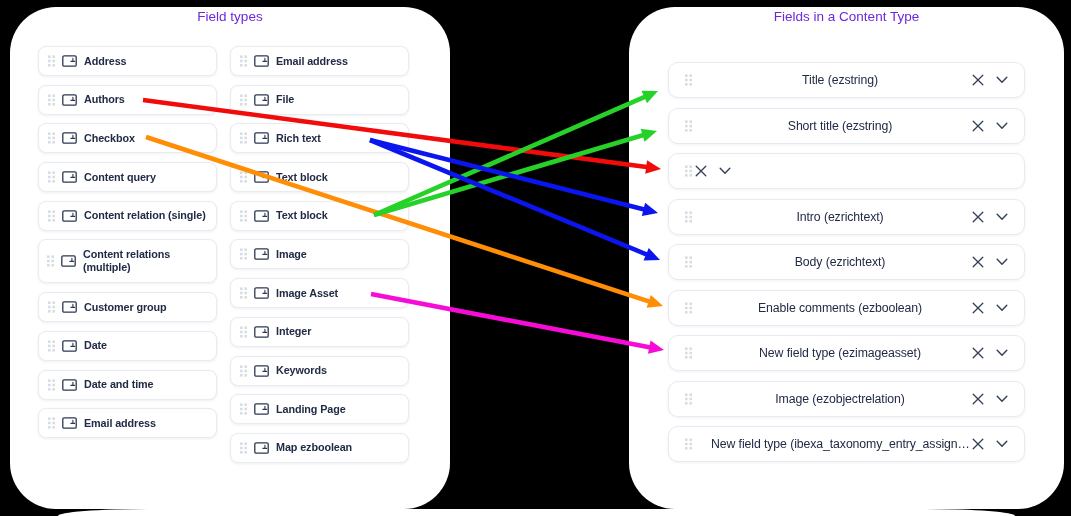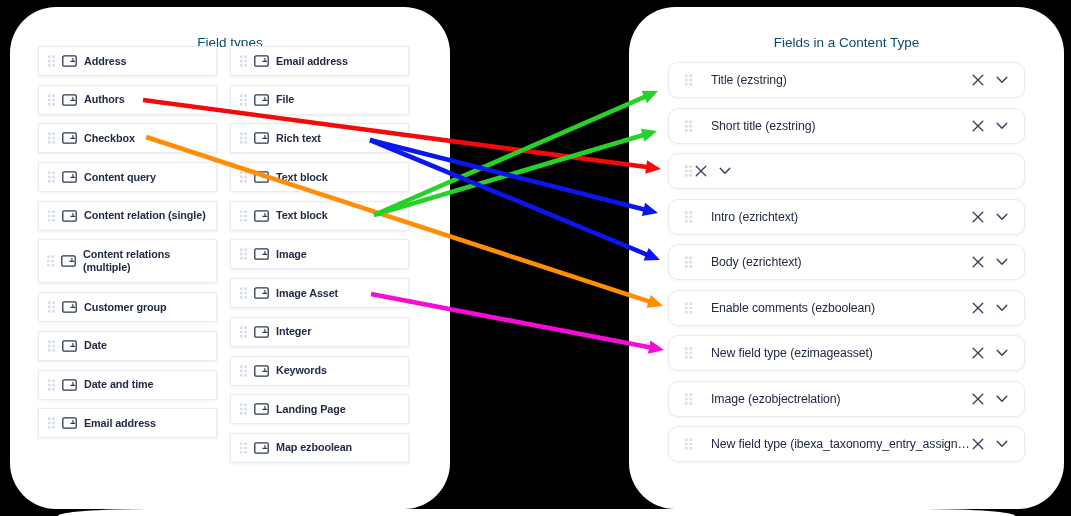--- a/index.html
+++ b/index.html
@@ -2,39 +2,39 @@
 <html><head>
 <meta charset="utf-8">
 <style>
   html,body{margin:0;padding:0;background:#fff;font-family:"Liberation Sans","DejaVu Sans",sans-serif;}
   .stage{position:relative;width:1071px;height:516px;background:#000;overflow:hidden;}
   .bottom-strip{position:absolute;left:58px;top:509px;width:957px;height:7px;background:#fff;
     border-radius:90px 90px 0 0 / 7px 7px 0 0;}
   .panel{position:absolute;top:7px;height:502px;background:#fff;border-radius:46px;}
   .panel-left{left:10px;width:440px;}
   .panel-right{left:629px;width:435px;}
-  .panel-title{position:absolute;top:28px;left:0;right:0;text-align:center;font-size:13.5px;
-    font-weight:500;color:#0c4a6e;}
+  .panel-title{position:absolute;top:2px;left:0;right:0;text-align:center;font-size:13.5px;
+    font-weight:500;color:#6d28d9;}
   
   .columns{position:absolute;left:28px;top:39px;display:flex;gap:13px;}
   .col{width:179px;display:flex;flex-direction:column;}
   .fcard{box-sizing:border-box;height:30px;margin-bottom:8.7px;background:#fff;
-    border:1px solid #e8ebf1;border-radius:0;box-shadow:0 1px 3px rgba(25,35,60,.07);
+    border:1px solid #e8ebf1;border-radius:8px;box-shadow:0 1px 3px rgba(25,35,60,.07);
     display:flex;align-items:center;padding:0 4px 0 9px;}
   .fcard.wrap{height:44px;padding-left:8px;}
   .fcard .handle{flex:0 0 auto;margin-right:7px;}
   .fcard .ficon{flex:0 0 auto;margin-right:7px;}
   .flabel{font-size:10.8px;font-weight:700;letter-spacing:-0.1px;color:#212b45;
     white-space:nowrap;line-height:1.2;}
   .fcard.wrap .flabel{white-space:normal;max-width:120px;}
   
   .rows{position:absolute;left:39px;top:55px;width:357px;}
   .rrow{box-sizing:border-box;height:36px;margin-bottom:9.5px;background:#fff;
     border:1px solid #e7eaf0;border-radius:10px;box-shadow:0 1px 3px rgba(25,35,60,.06);
-    display:flex;align-items:center;padding:0 13px 0 16px;}
+    display:flex;align-items:center;padding:0 13px 0 16px;text-align:center;}
   .rrow .handle{flex:0 0 auto;}
   .rlabel{margin-left:19px;font-size:12.3px;font-weight:400;letter-spacing:-0.1px;
     color:#212b45;white-space:nowrap;overflow:hidden;flex:1 1 auto;}
   .row-btn{flex:0 0 auto;display:flex;align-items:center;justify-content:center;
     width:18px;height:18px;cursor:pointer;}
   .row-btn + .row-btn{margin-left:6px;}
   #arrows{position:absolute;left:0;top:0;pointer-events:none;}
 </style>
 </head>
 <body>

